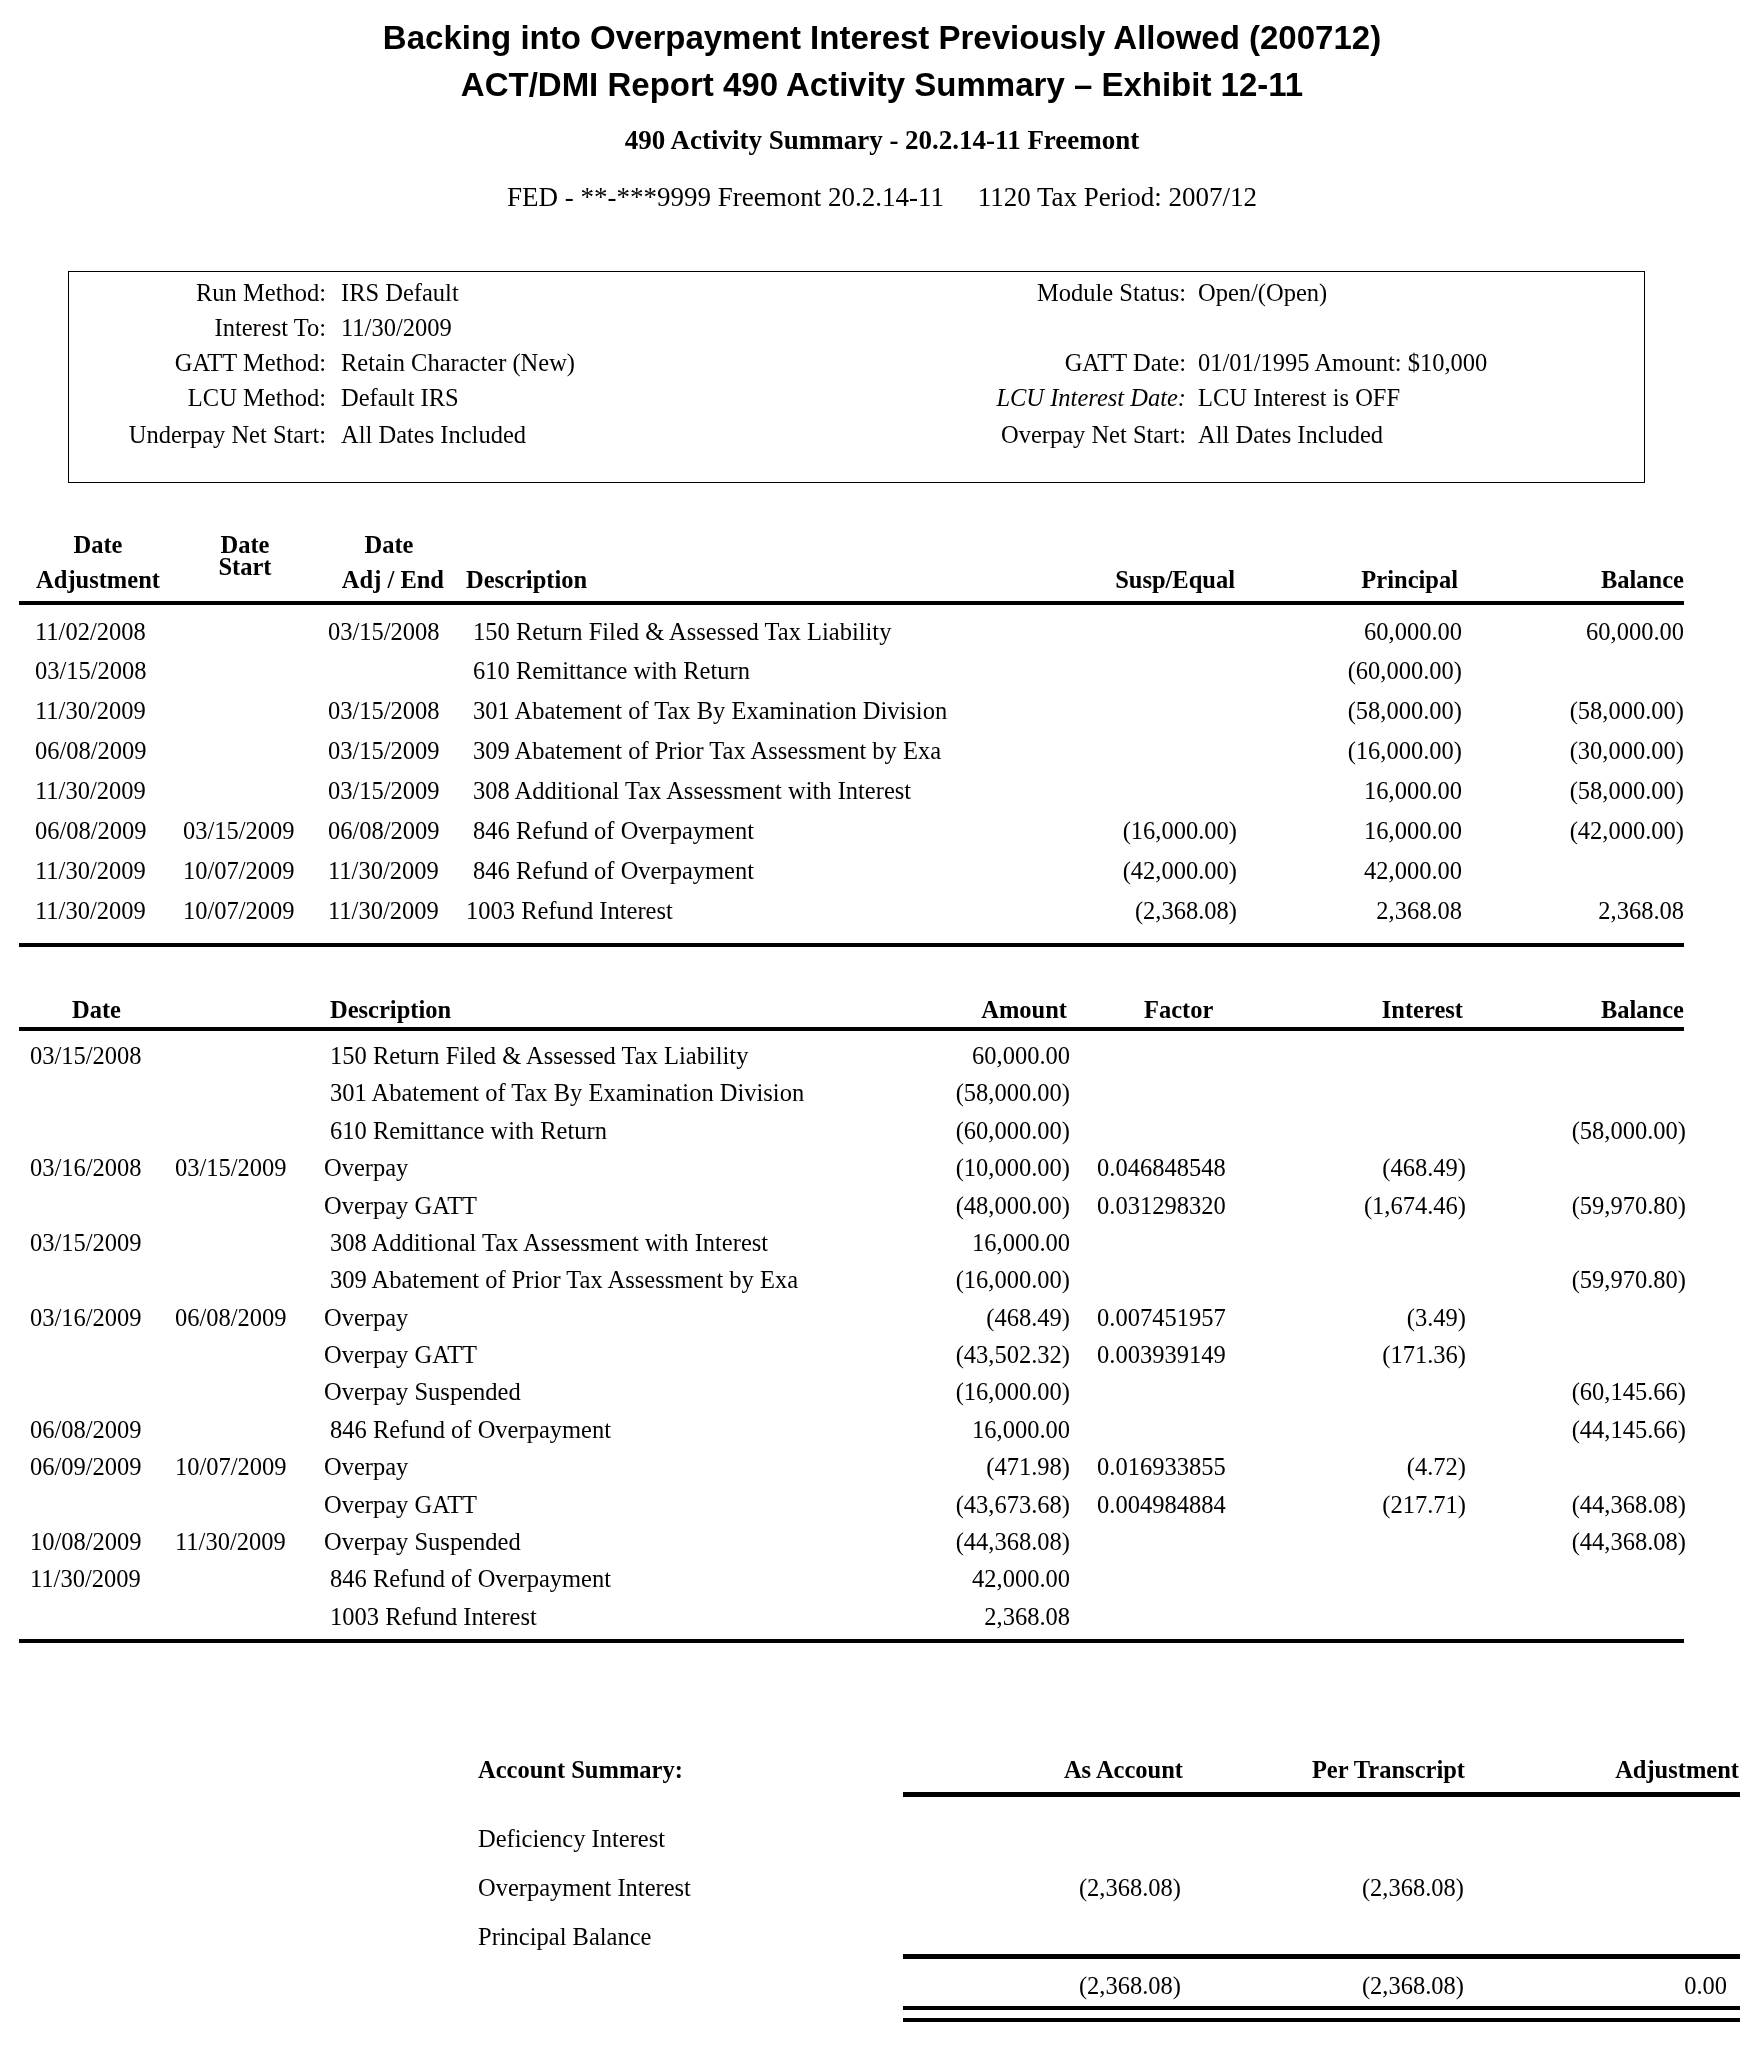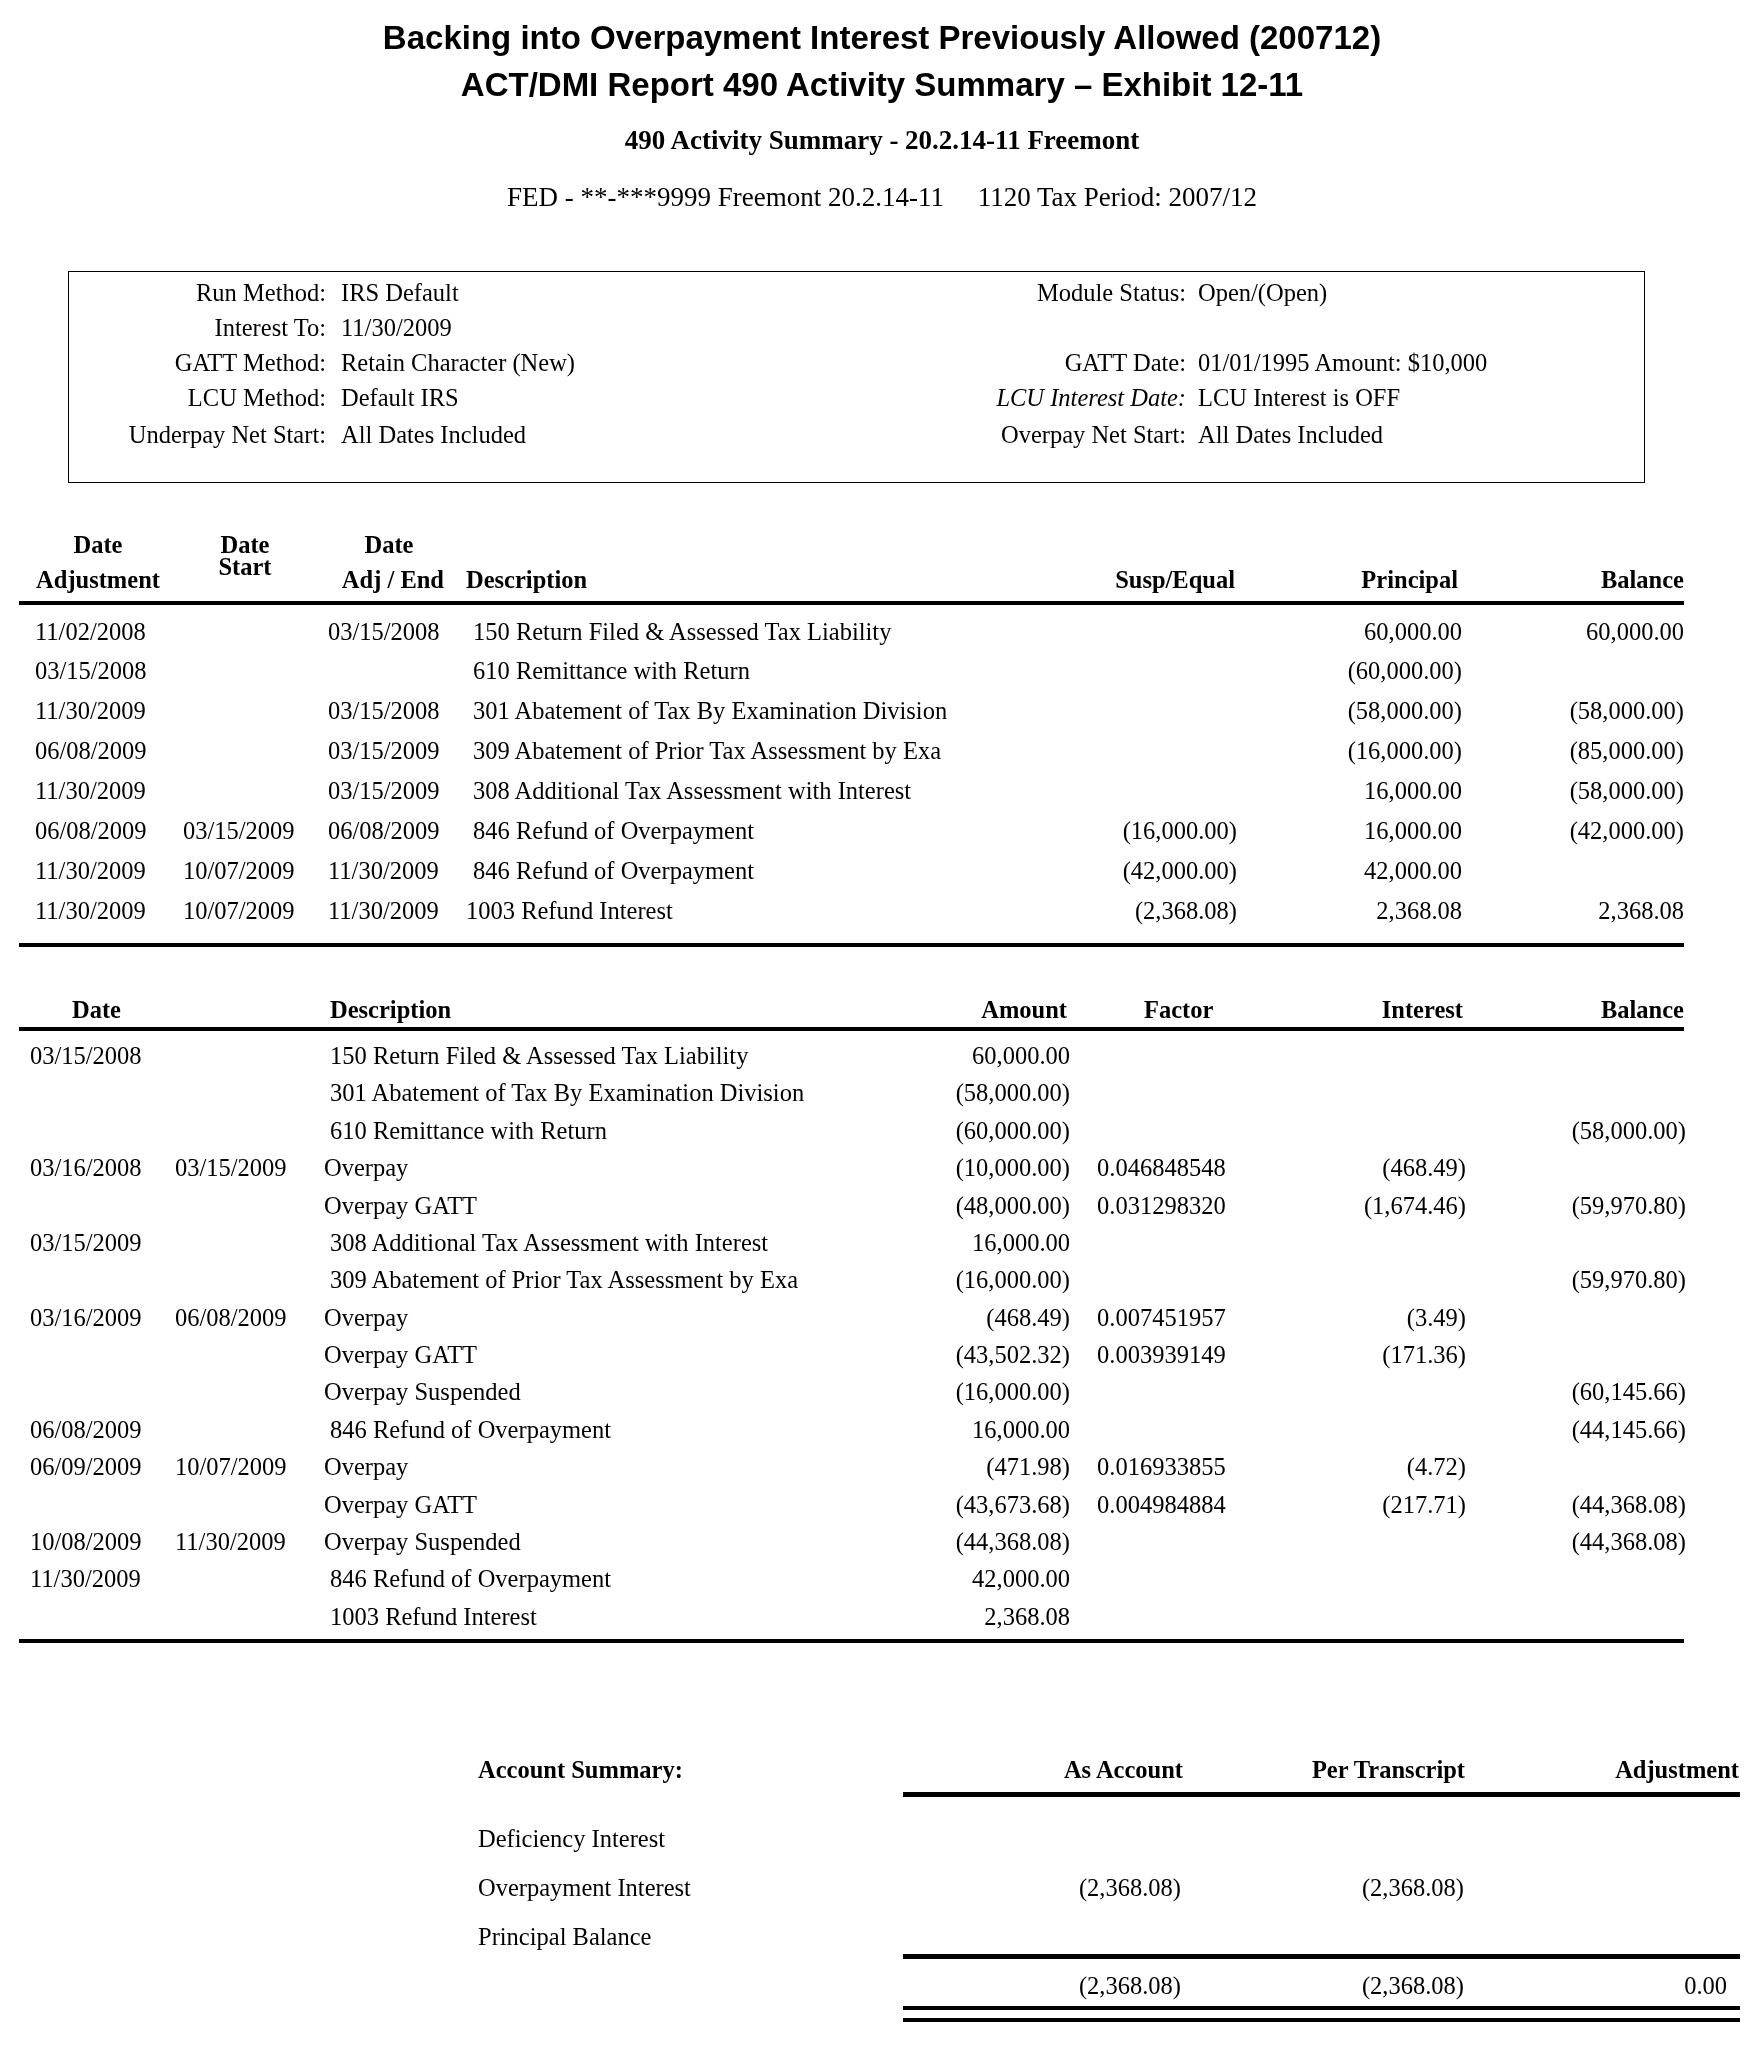--- a/index.html
+++ b/index.html
@@ -89,21 +89,21 @@
         <div class="cell r" style="left:1266px;width:196px;top:697px;">(58,000.00)</div>
         <div class="cell r" style="left:1485px;width:199px;top:697px;">(58,000.00)</div>
       </div>
       <div class="" style="position:absolute;left:0;top:0;">
         <div class="cell" style="left:35px;top:737px;">06/08/2009</div>
         <div class="cell" style="left:183px;top:737px;"></div>
         <div class="cell" style="left:328px;top:737px;">03/15/2009</div>
         <div class="cell" style="left:473px;top:737px;">309 Abatement of Prior Tax Assessment by Exa</div>
         <div class="cell r" style="left:1048px;width:189px;top:737px;"></div>
         <div class="cell r" style="left:1266px;width:196px;top:737px;">(16,000.00)</div>
-        <div class="cell r" style="left:1485px;width:199px;top:737px;">(85,000.00)</div>
+        <div class="cell r" style="left:1485px;width:199px;top:737px;">(30,000.00)</div>
       </div>
       <div class="" style="position:absolute;left:0;top:0;">
         <div class="cell" style="left:35px;top:777px;">11/30/2009</div>
         <div class="cell" style="left:183px;top:777px;"></div>
         <div class="cell" style="left:328px;top:777px;">03/15/2009</div>
         <div class="cell" style="left:473px;top:777px;">308 Additional Tax Assessment with Interest</div>
         <div class="cell r" style="left:1048px;width:189px;top:777px;"></div>
         <div class="cell r" style="left:1266px;width:196px;top:777px;">16,000.00</div>
         <div class="cell r" style="left:1485px;width:199px;top:777px;">(58,000.00)</div>
       </div>

